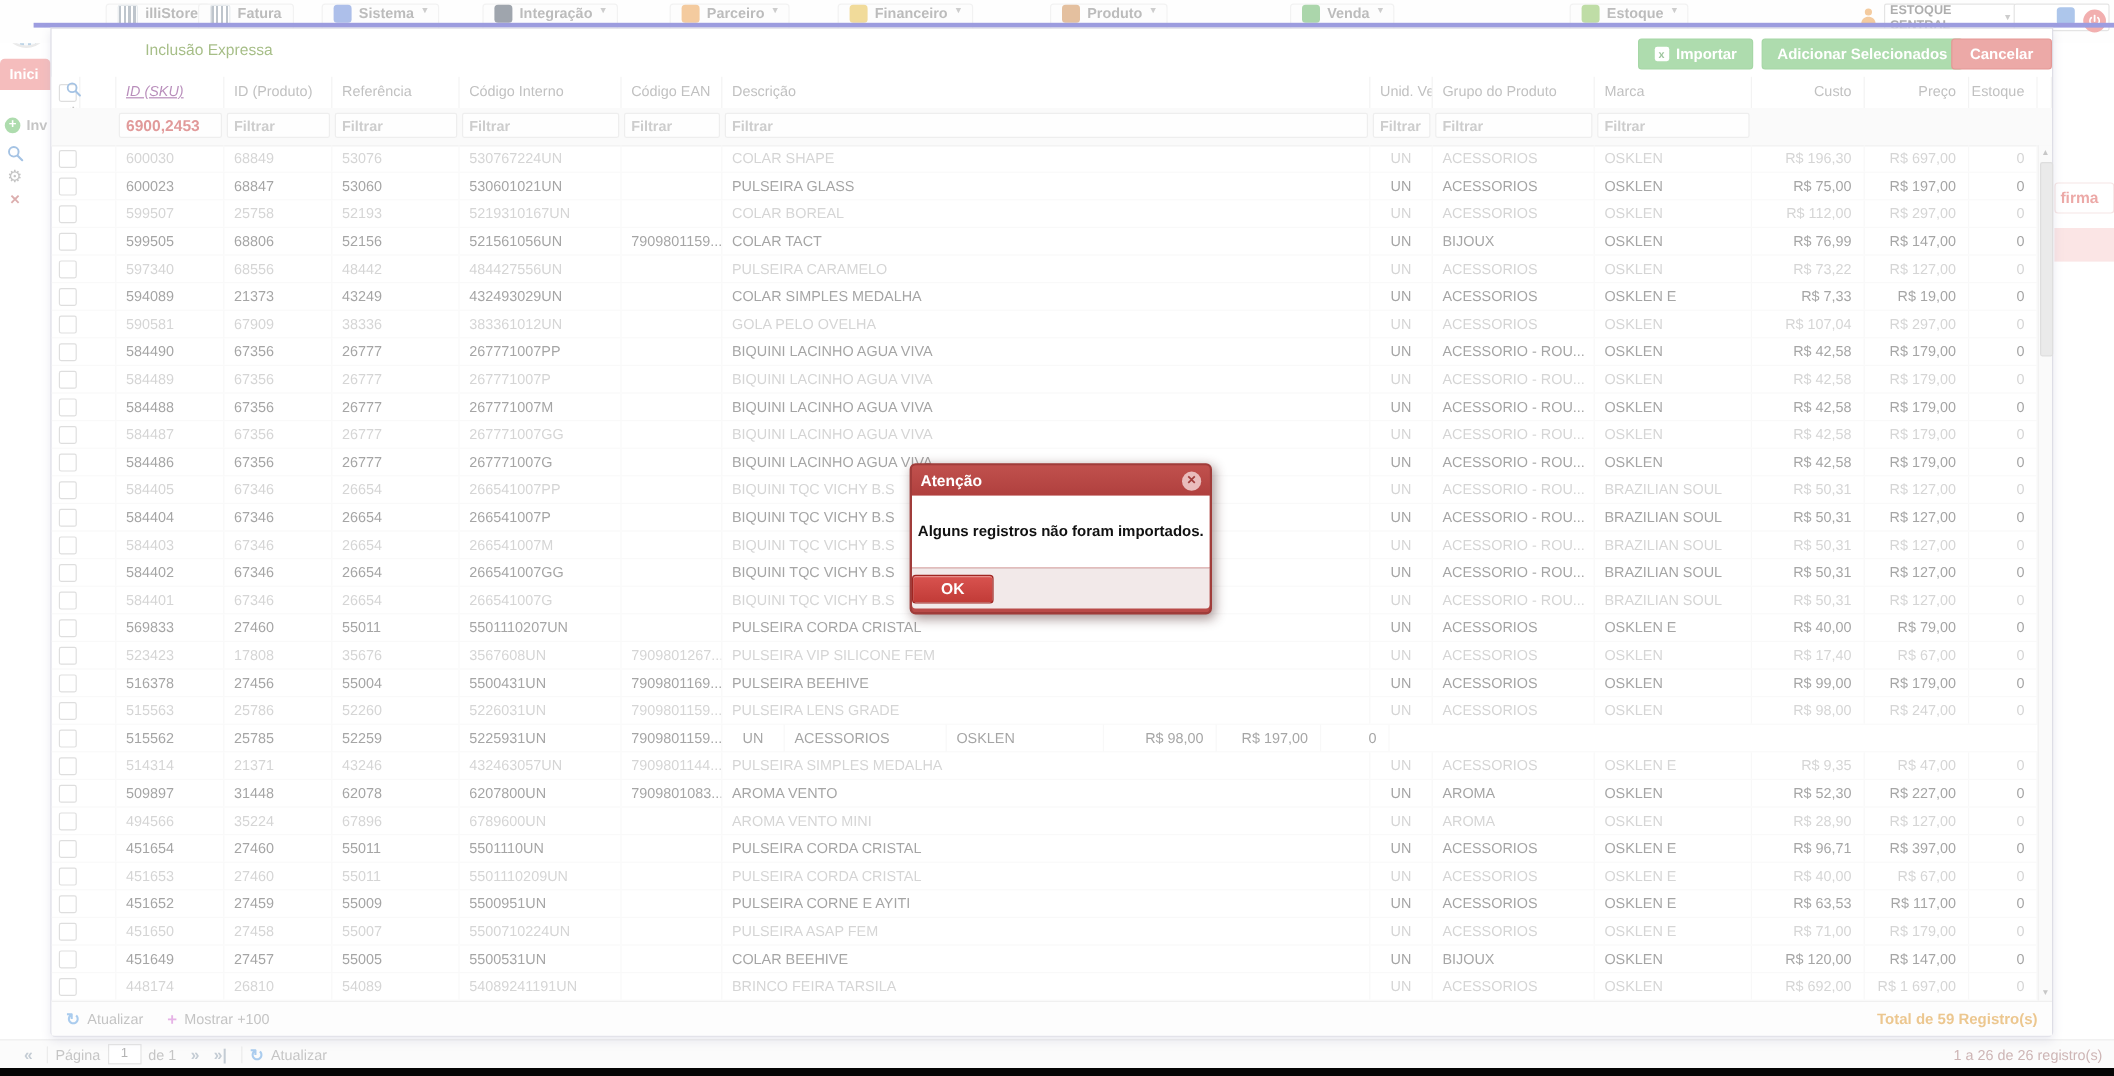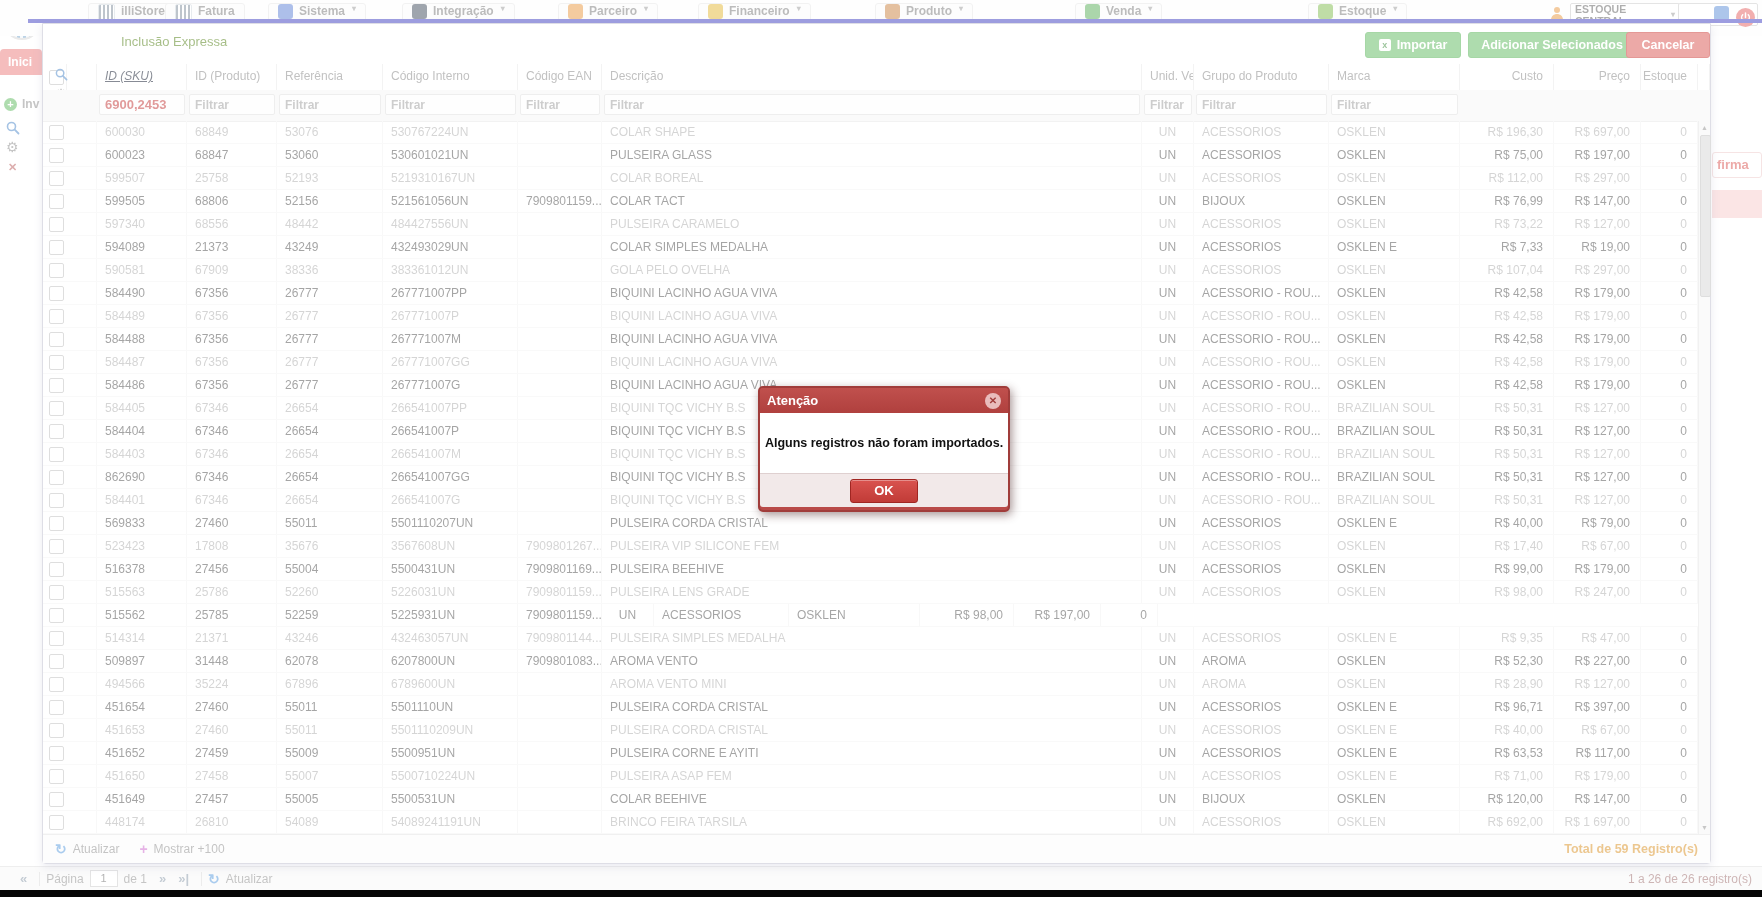--- a/index.html
+++ b/index.html
@@ -50,21 +50,21 @@
   .red{background:#d9534f;border:1px solid #c9302c}
   #btn-importar{left:1322px;width:96px}
   #btn-adicionar{left:1425px;width:168px}
   #btn-cancelar{left:1583px;width:84px}
   .xlsicon{display:inline-block;width:12px;height:12px;background:#fff;border-radius:2px;color:#3a8a3a;
            font-size:9px;font-weight:bold;line-height:12px;text-align:center;margin-right:6px}
   
   #ghead{position:absolute;left:0;top:40px;width:1667px;height:26px;display:flex;border-bottom:1px solid #e2e2e2;
          background:#fff;color:#828282}
   .hcell{line-height:25px;padding-left:8px;border-right:1px solid #e6e6e6;box-sizing:border-box;overflow:hidden;white-space:nowrap}
-  .hcell.sorted{color:#0f172a;font-style:italic;text-decoration:underline}
+  .hcell.sorted{color:#701a75;font-style:italic;text-decoration:underline}
   #gfilter{position:absolute;left:0;top:66px;width:1667px;height:31px;display:flex;background:#f4f4f4;
            border-bottom:1px solid #e4e4e4}
   .fcell{box-sizing:border-box;padding:4px 2px 0 2px}
   .fbox{height:21px;background:#fdfdfd;border:1px solid #dcdcdc;border-radius:2px;line-height:20px;
         padding-left:5px;color:#9a9a9a;font-weight:bold;overflow:hidden;white-space:nowrap;box-sizing:border-box}
   .fbox.redval{color:#c23434;font-size:13px}
   #gbody{position:absolute;left:0;top:97px;width:1655px;height:713px;overflow:hidden}
   .grow{display:flex;height:23px;border-bottom:1px solid #f2f2f2;box-sizing:border-box}
   .grow:nth-child(odd){color:#ababab}
   .grow:nth-child(even){color:#4a4a4a}
@@ -97,21 +97,21 @@
   #fade{left:0;top:0;width:1762px;height:897px;background:rgba(255,255,255,.5);z-index:5}
   #dialog{left:758px;top:386px;width:252px;height:126px;z-index:9;background:#b94a48;border:2px solid #a03c3a;
           border-radius:5px;box-shadow:2px 3px 10px rgba(60,20,20,.45);box-sizing:border-box}
   #dlg-header{height:25px;display:flex;align-items:center;color:#fff;font-weight:bold;font-size:13px;
               padding:0 7px;background:linear-gradient(#c0504d,#b0403e);border-radius:3px 3px 0 0}
   #dlg-close{margin-left:auto;width:16px;height:16px;border-radius:50%;background:#e9bcbc;color:#a13d3b;
              font-size:10px;font-weight:bold;line-height:16px;text-align:center}
   #dlg-body{height:60px;background:#fff;display:flex;align-items:center;justify-content:center}
   #dlg-msg{color:#111;font-weight:bold;font-size:12.5px}
   #dlg-footer{height:33px;background:#f2e9e9;border-top:1px solid #dfd0d0;display:flex;align-items:center;
-              justify-content:center;border-radius:0 0 3px 3px}
+              justify-content:flex-start;border-radius:0 0 3px 3px}
   #dlg-ok{width:66px;height:22px;background:linear-gradient(#d9534f,#c13b37);border:1px solid #a02622;border-radius:3px;
           color:#fff;font-weight:bold;font-size:13px;line-height:21px;text-align:center;box-shadow:inset 0 1px 0 rgba(255,255,255,.35)}
 </style>
 </head>
 <body>
 
 <div id="logo" class="abs"></div>
 <div id="menubar" class="abs">
     <div class="menu-item" style="left: 88px;">
       <span class="micon barcode"></span>
@@ -520,21 +520,21 @@
         <div class="cell c-unid ctr">UN</div>
         <div class="cell c-grupo">ACESSORIO - ROU...</div>
         <div class="cell c-marca">BRAZILIAN SOUL</div>
         <div class="cell c-custo num">R$ 50,31</div>
         <div class="cell c-preco num">R$ 127,00</div>
         <div class="cell c-estoque num">0</div>
       </div>
       <div class="grow">
         <div class="c-cb"><span class="cb"></span></div>
         <div class="cell c-ic"></div>
-        <div class="cell c-sku">862690</div>
+        <div class="cell c-sku">584402</div>
         <div class="cell c-prod">67346</div>
         <div class="cell c-ref">26654</div>
         <div class="cell c-codint">266541007GG</div>
         <div class="cell c-ean"></div>
         <div class="cell c-desc">BIQUINI TQC VICHY B.S</div>
         <div class="cell c-unid ctr">UN</div>
         <div class="cell c-grupo">ACESSORIO - ROU...</div>
         <div class="cell c-marca">BRAZILIAN SOUL</div>
         <div class="cell c-custo num">R$ 50,31</div>
         <div class="cell c-preco num">R$ 127,00</div>

